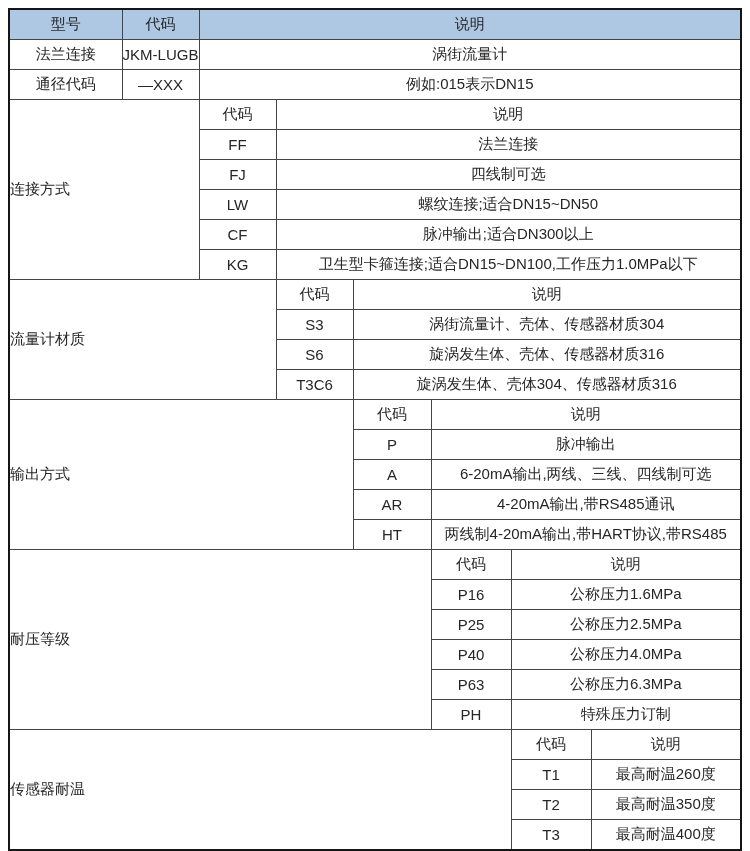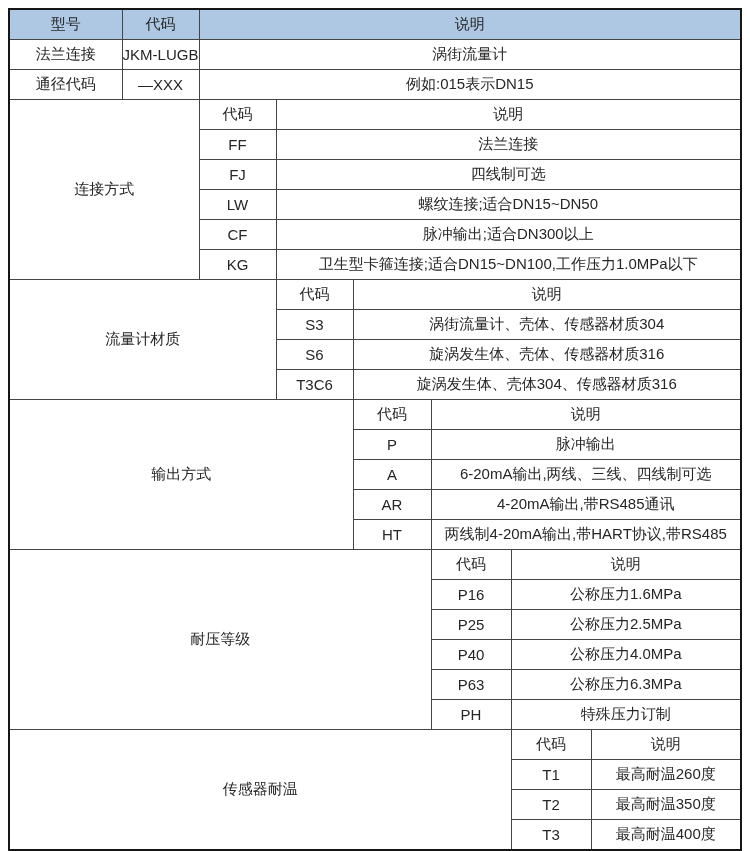--- a/index.html
+++ b/index.html
@@ -29,21 +29,21 @@
     padding: 0;
     overflow: hidden;
     white-space: nowrap;
     vertical-align: middle;
     background: #ffffff;
   }
   td.c { text-align: center; }
   td.d { text-align: center; padding-left: 12px; }
   td.b { background: var(--alt-bg, #d8e3f1); }
   tr.hd td { background: var(--header-bg, #aec8e4); }
-  td.sec { text-align: center; background: #ffffff; }
+  td.sec { text-align: left; background: #ffffff; }
 </style>
 </head>
 <body>
 
 <div class="wrap">
   <table class="spec">
     <colgroup>
       <col style="width:113px">
         <col style="width:77px">
         <col style="width:77px">

